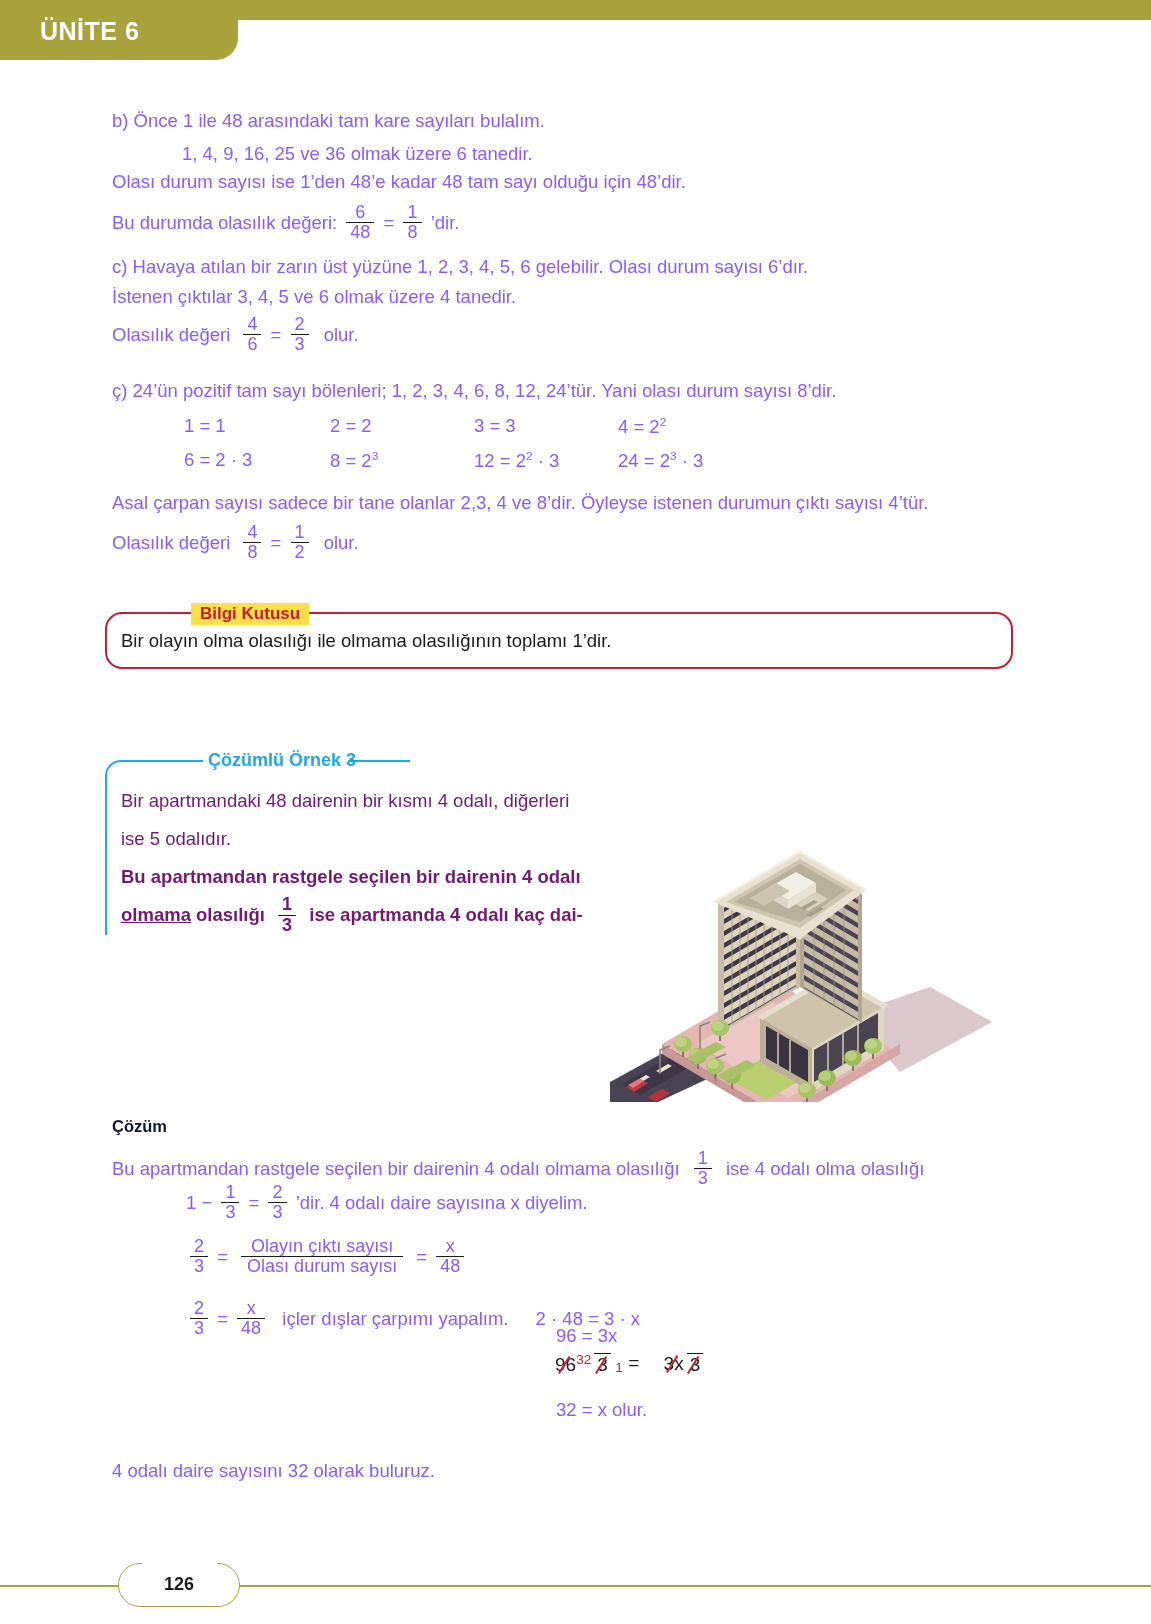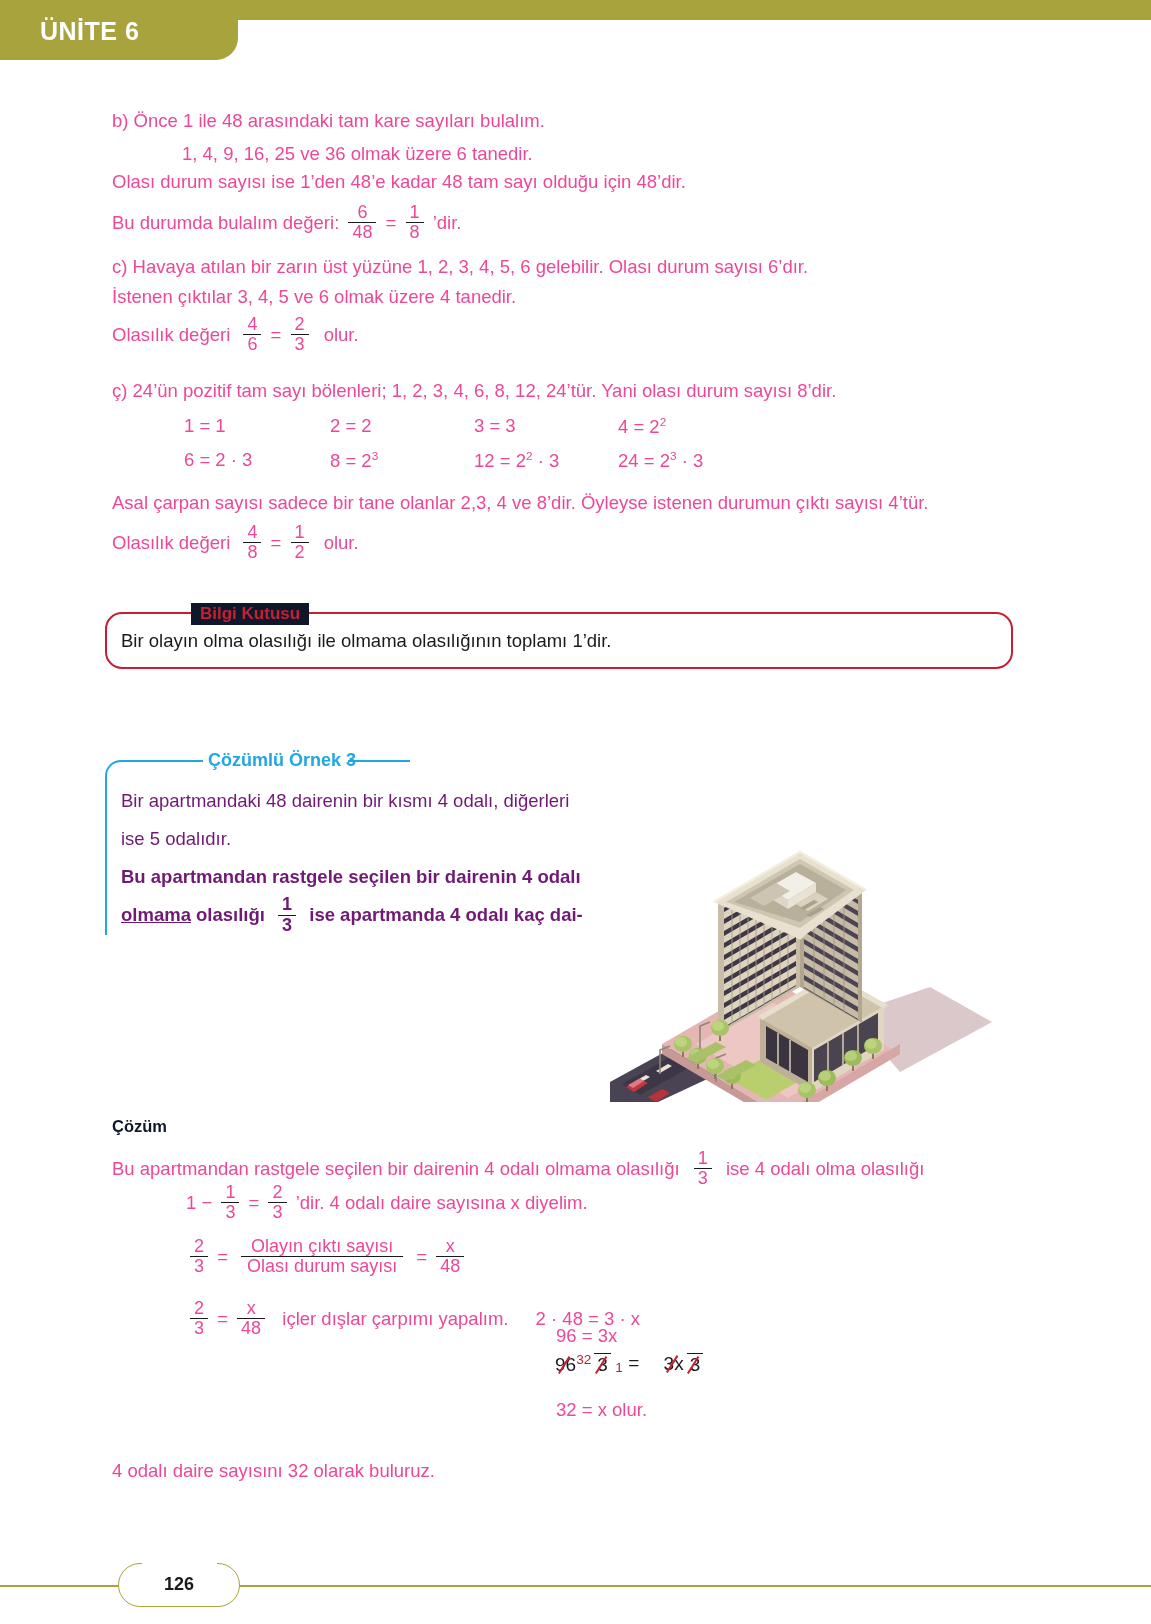--- a/index.html
+++ b/index.html
@@ -52,21 +52,21 @@
     top: 0; left: 0;
     width: 1151px;
     height: 1624px;
   }
 
   .para {
     position: absolute;
     font-size: 18.5px;
     line-height: 1.0;
     white-space: nowrap;
-    color: #ec4899;
+    color: #8b5cf6;
   }
 
   
   .frac {
     display: inline-flex;
     flex-direction: column;
     align-items: center;
     vertical-align: middle;
     margin: 0 4px;
     position: relative;
@@ -88,21 +88,21 @@
     width: 908px;
     height: 57px;
     border: 2.2px solid #c42032;
     border-radius: 17px;
   }
   .bilgi-title-gap {
     position: absolute;
     left: 84px;
     top: -11px;
     height: 22px;
-    background: #0f172a;
+    background: #fde047;
     padding: 0 9px;
   }
   .bilgi-title {
     color: #c42032;
     font-size: 17px;
     font-weight: bold;
     line-height: 21px;
     white-space: nowrap;
   }
   .bilgi-text {
@@ -287,21 +287,21 @@
     <div class="tab-label">ÜNİTE 6</div>
   </div>
 
   <div class="para" style="left:112px; top:112px;">b) Önce 1 ile 48 arasındaki tam kare sayıları bulalım.</div>
 
   <div class="para" style="left:182px; top:145px;">1, 4, 9, 16, 25 ve 36 olmak üzere 6 tanedir.</div>
 
   <div class="para" style="left:112px; top:173px;">Olası durum sayısı ise 1’den 48’e kadar 48 tam sayı olduğu için 48’dir.</div>
 
   <div class="para" style="left:112px; top:204px;">
-    <span>Bu durumda bulalım değeri:</span>
+    <span>Bu durumda olasılık değeri:</span>
     <span class="frac">
       <span class="num">6</span>
       <span class="den">48</span>
     </span>
     <span>=</span>
     <span class="frac">
       <span class="num">1</span>
       <span class="den">8</span>
     </span>
     <span>’dir.</span>

